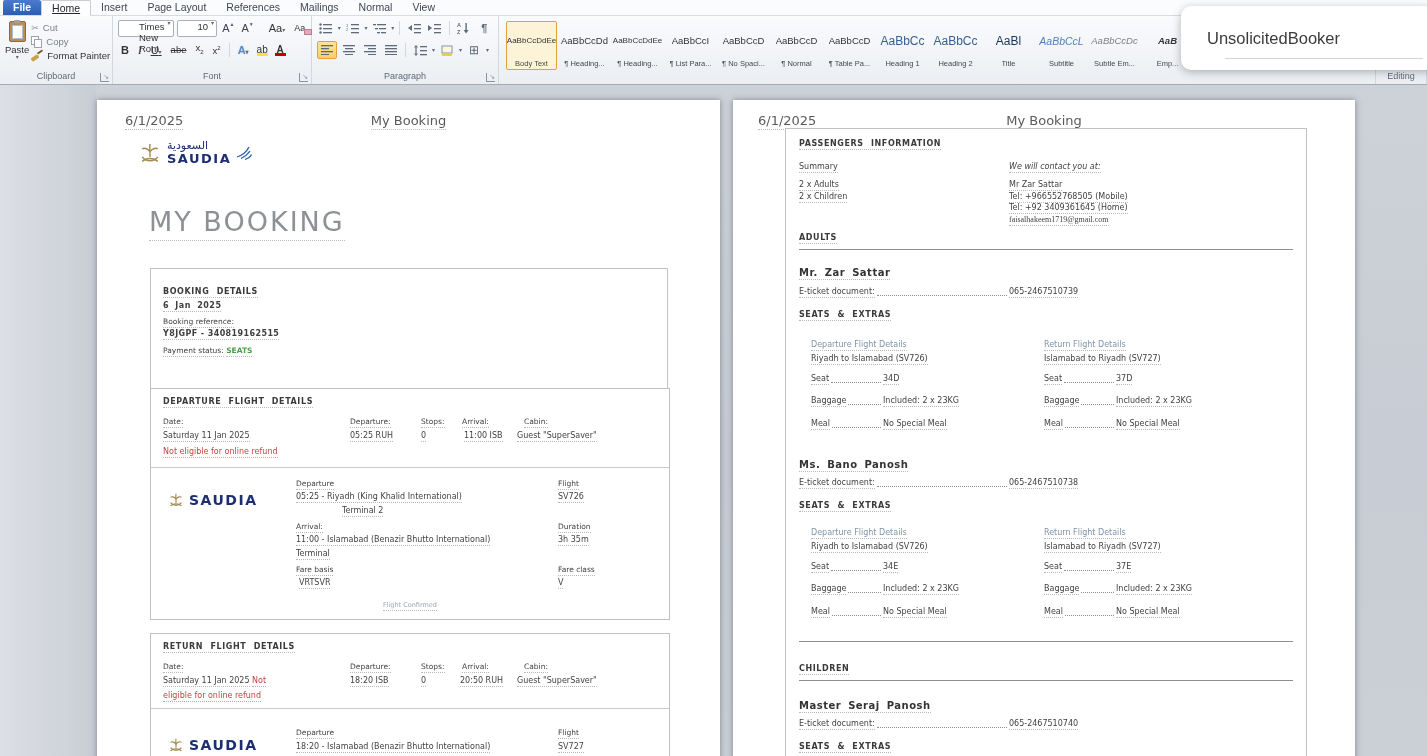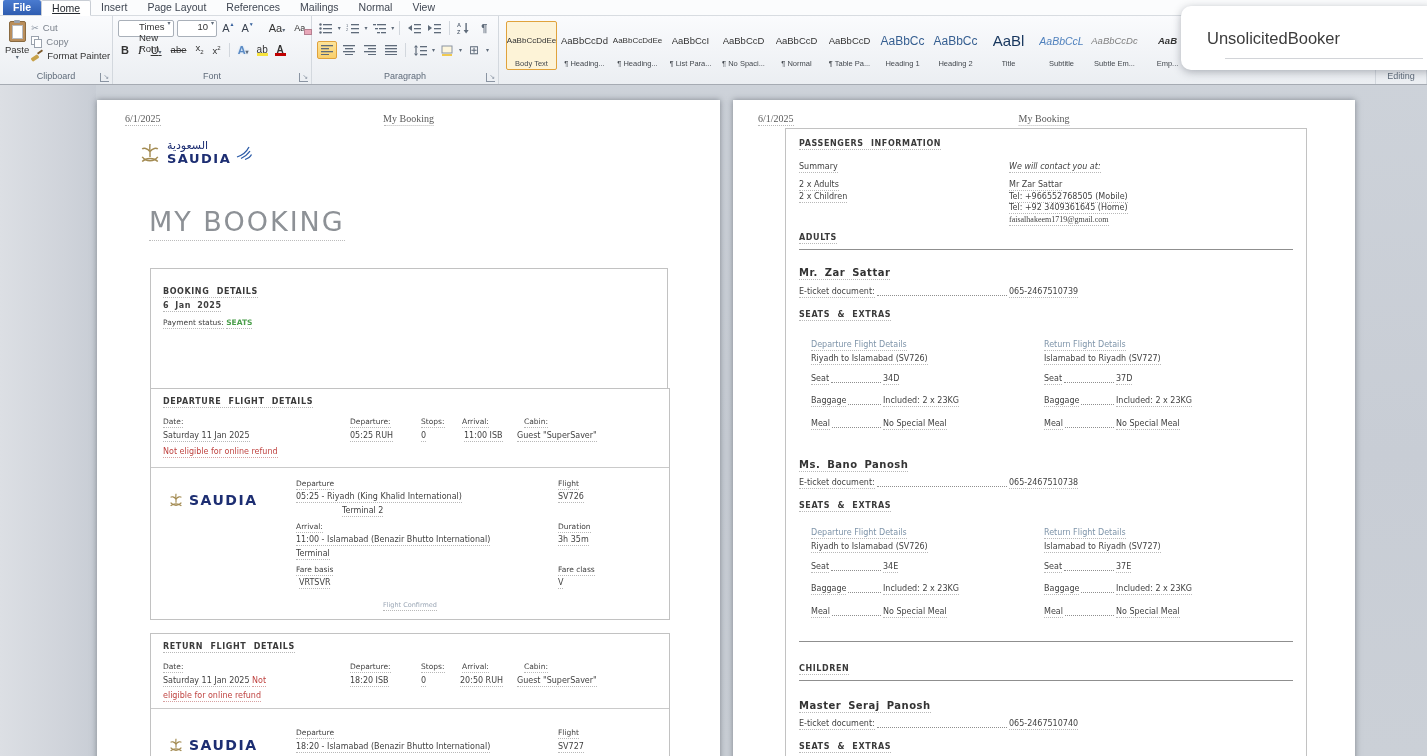--- a/index.html
+++ b/index.html
@@ -61,35 +61,35 @@
   .pic.sel{background:linear-gradient(#fde49a,#f9cf6b);border:1px solid #e0a23c;}
   .pil{font-size:11px;color:#5f6b7a;font-weight:700;}
   .gridic{font-size:12px;color:#5f6b7a;line-height:12px;}
   
   .g-styles{width:876px;}
   .gallery{display:flex;gap:2px;padding:2px 2px;}
   .stitem{width:49px;height:46px;border:1px solid transparent;border-radius:2px;display:flex;flex-direction:column;align-items:center;justify-content:flex-end;padding-bottom:1px;background:transparent;}
   .stitem.sel{border-color:#e0a23c;background:#fdf3d7;}
   .stprev{flex:1;display:flex;align-items:center;font-size:9.5px;color:#333;white-space:nowrap;overflow:hidden;}
   .stname{font-size:7.5px;color:#44494f;white-space:nowrap;overflow:hidden;max-width:47px;}
-  .sp-sm{font-size:8px;} .sp-h{color:#365f91;font-size:12px;} .sp-title{font-size:15px;color:#17365d;}
+  .sp-sm{font-size:8px;} .sp-h{color:#365f91;font-size:12px;} .sp-title{font-size:12px;color:#17365d;}
   .sp-sub{font-style:italic;color:#4f81bd;font-size:10.5px;} .sp-sem{font-style:italic;color:#808080;} .sp-emp{font-style:italic;font-weight:700;}
   .g-edit{flex:1;}
   
   .search{position:absolute;top:6px;left:1181px;width:256px;height:64px;background:#fff;border-radius:10px;box-shadow:0 2px 9px rgba(40,45,60,.35);z-index:9;display:flex;align-items:center;padding:0 14px;gap:10px;box-sizing:border-box;}
   .search::after{content:"";position:absolute;left:44px;right:14px;bottom:11px;border-top:1px solid #d2d4d8;}
   .search input{border:none;outline:none;font-size:16.5px;color:#3c3c3c;flex:1;background:transparent;font-family:"Liberation Sans",sans-serif;}
   
   .page{position:absolute;top:100px;height:690px;background:#fff;box-shadow:0 0 6px rgba(50,55,65,.5);font-family:"DejaVu Sans",sans-serif;color:#3f3f3f;}
   .pl{left:97px;width:623px;} .pr{left:733px;width:622px;}
   .abs{position:absolute;}
   .du{border-bottom:1px dotted #b8b8b8;padding-bottom:1px;}
   .t7{font-size:7.5px;} .t8{font-size:8px;} .b{font-weight:700;}
   .h{font-size:8px;font-weight:700;letter-spacing:.6px;word-spacing:4px;color:#3a3a3a;}
-  .hdr{font-size:10px;color:#5a5a5a;font-family:Liberation Serif, serif;}
+  .hdr{font-size:13px;color:#5a5a5a;}
   .red{color:#bf4340;} .green{color:#4a9e4a;font-weight:700;}
   .bigtitle{font-size:27px;color:#8d9196;letter-spacing:2px;border-bottom:1px dotted #bcbcbc;padding-bottom:3px;}
   .bx{position:absolute;border:1px solid #c2c2c2;background:#fff;}
   .divline{position:absolute;left:0;right:0;border-top:1px solid #cacaca;}
   .hrline{position:absolute;left:13px;right:13px;border-top:1px solid #8f8f8f;}
   .ct{color:#7e94a9;font-size:8px;}
   .pname{font-size:10px;font-weight:700;letter-spacing:.5px;word-spacing:3px;color:#333;}
   .kv{display:flex;align-items:flex-end;font-size:8px;}
   .ka{display:flex;align-items:flex-end;}
   .ka .dots{flex:1;border-bottom:1px dotted #8f8f8f;margin:0 2px 2px 2px;min-width:8px;}
@@ -409,20 +409,22 @@
             <path d="M10 14.5 C13 13.5,15.5 11.5,16.5 9.5"></path>
           </g>
         </svg>
     </div>
 
     <span class="abs bigtitle" style="left:52px;top:106px;">MY BOOKING</span>
 
     <div class="bx" style="left:53px;top:168px;width:518px;height:132px;box-sizing:border-box;padding:10px 12px;">
       <div class="h du" style="display:inline-block;">BOOKING DETAILS</div>
       <div class="t8 b" style="margin-top:3px;letter-spacing:.5px;word-spacing:3px;"><span class="du">6 Jan 2025</span></div>
+      <div class="t7" style="margin-top:7px;"><span class="du">Booking reference:</span></div>
+      <div class="t8 b" style="margin-top:3px;letter-spacing:.4px;"><span class="du">Y8JGPF - 340819162515</span></div>
       <div class="t7" style="margin-top:8px;"><span class="du">Payment status:</span> <span class="green du">SEATS</span></div>
     </div>
 
     <div class="bx" style="left:53px;top:288px;width:518px;height:230px;">
       <span class="abs h du" style="left:12px;top:8px;">DEPARTURE FLIGHT DETAILS</span>
       <span class="abs t7 du" style="left:12px;top:28px;">Date:</span>
       <span class="abs t7 du" style="left:199px;top:28px;">Departure:</span>
       <span class="abs t7 du" style="left:270px;top:28px;">Stops:</span>
       <span class="abs t7 du" style="left:311px;top:28px;">Arrival:</span>
       <span class="abs t7 du" style="left:373px;top:28px;">Cabin:</span>

